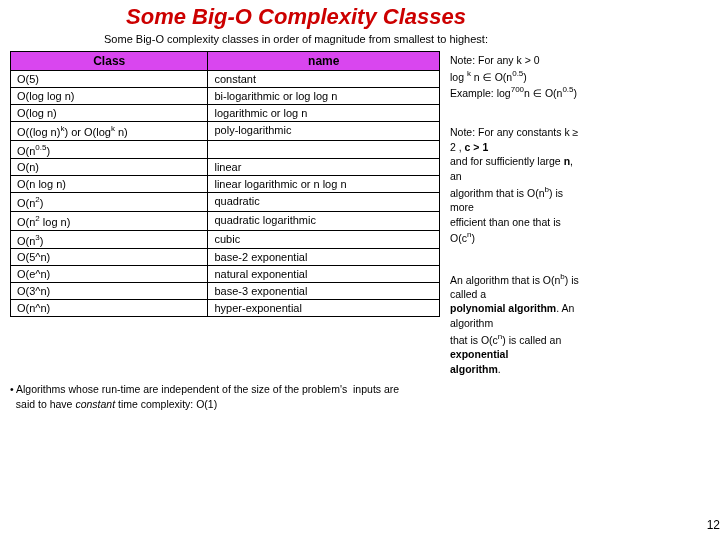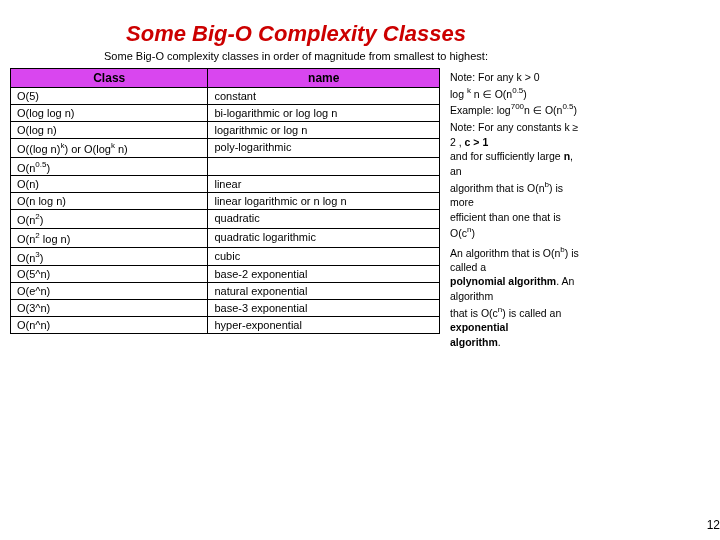--- a/index.html
+++ b/index.html
@@ -8,21 +8,21 @@
       height: 540px;
       font-family: Arial, sans-serif;
       font-size: 11px;
       background: #fff;
       overflow: hidden;
       position: relative;
     }
     .page {
       width: 592px;
       height: 540px;
-      padding: 21px 10px;
+      padding: 4px 10px;
     }
     .title {
       text-align: center;
       font-size: 22px;
       font-style: italic;
       font-weight: bold;
       color: #cc0000;
       margin-bottom: 3px;
     }
     .subtitle {
@@ -59,21 +59,21 @@
     table tr:nth-child(even) td {
       background: #fff;
     }
     table tr:nth-child(odd) td {
       background: #fff;
     }
     .notes-section {
       flex: 1;
       display: flex;
       flex-direction: column;
-      gap: 3px;
+      gap: 25px;
       font-size: 10.5px;
       padding-top: 2px;
     }
     .note-box {
       font-size: 10.5px;
       line-height: 1.4;
     }
     .note-box sup {
       font-size: 8px;
     }
@@ -183,15 +183,19 @@
       </div>
       <div class="note-box">
         An algorithm that is O(n<sup>b</sup>) is called a<br>
         <span class="bold">polynomial algorithm</span>. An algorithm<br>
         that is O(c<sup>n</sup>) is called an <span class="bold">exponential<br>
         algorithm</span>.
       </div>
     </div>
   </div>
 
+  <div class="bullet-section">
+    • Algorithms whose run-time are independent of the size of the problem's &nbsp;inputs are<br>
+    &nbsp;&nbsp;said to have <span class="italic">constant</span> time complexity: O(1)
+  </div>
 
   <div class="page-number">12</div>
 </div>
 
 </body></html>

